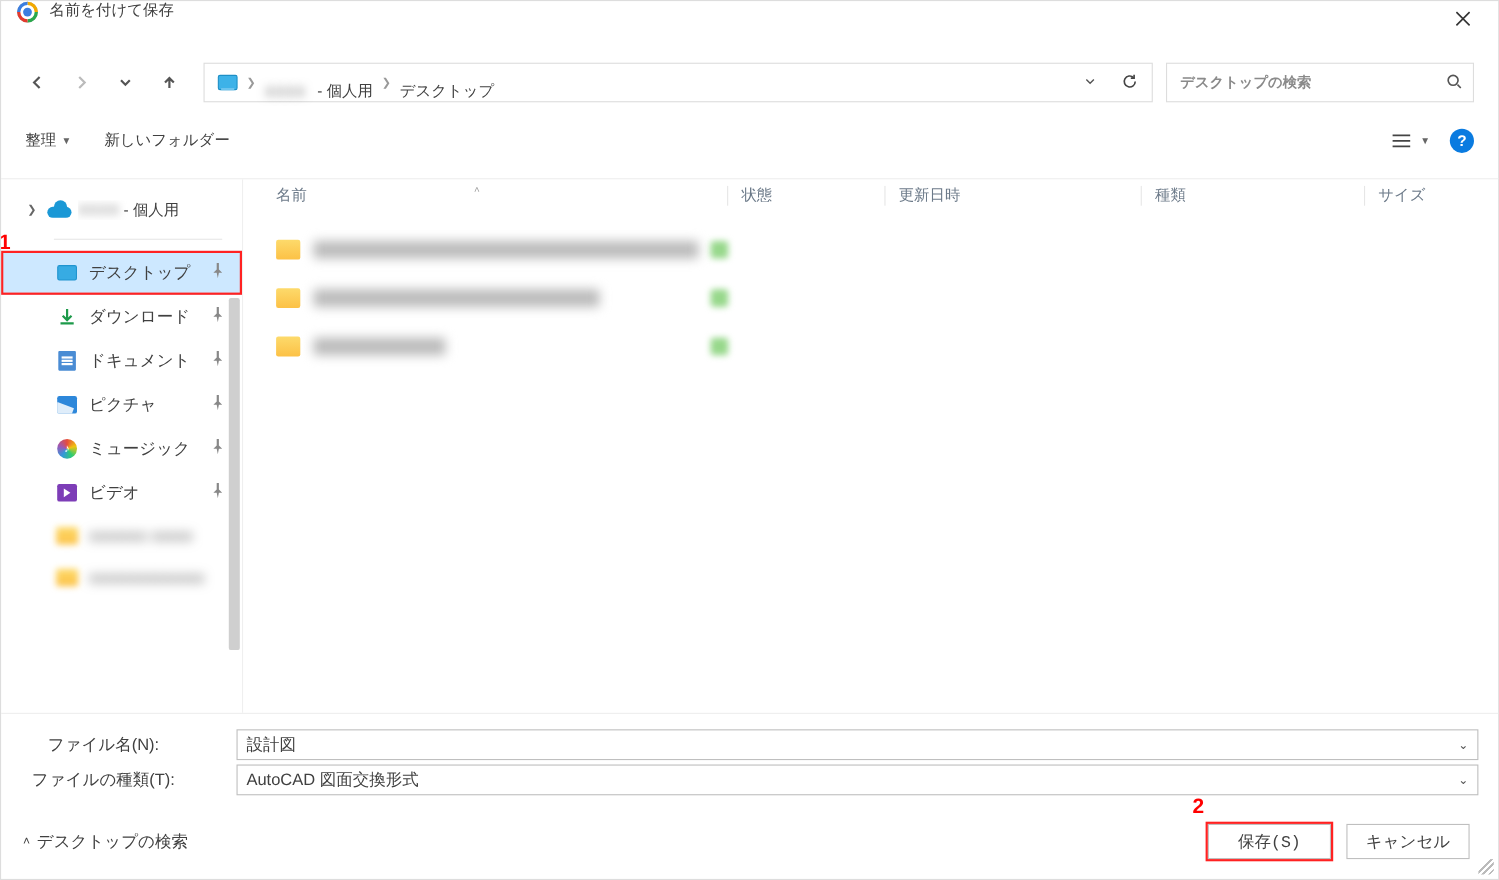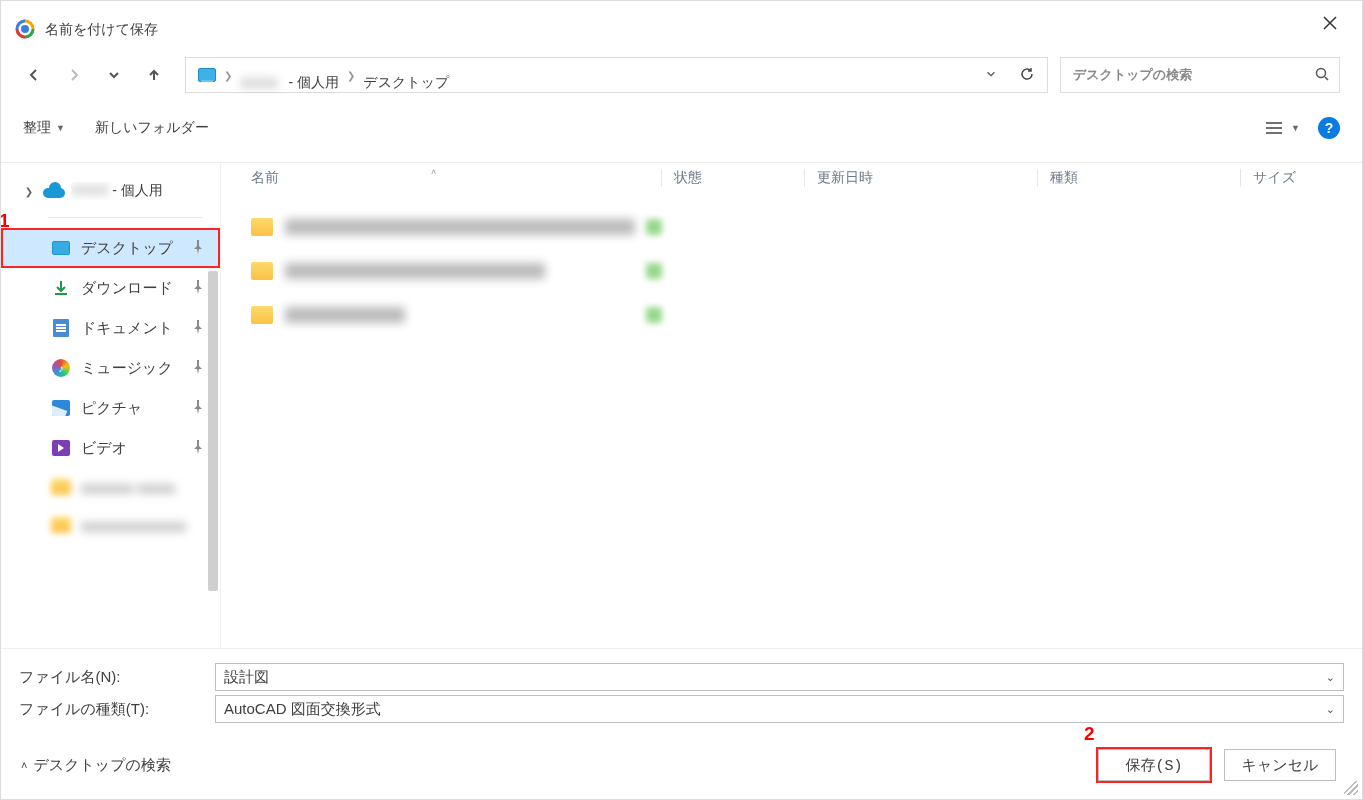--- a/index.html
+++ b/index.html
@@ -13,21 +13,21 @@
   }
   .dialog {
     width: 1363px; height: 800px;
     display: flex; flex-direction: column;
     border: 1px solid #ddd;
     position: relative;
   }
 
   
   .titlebar {
-    display: flex; align-items: flex-end;
+    display: flex; align-items: flex-start;
     height: 38px;
     padding: 0 10px 0 14px;
   }
   .titlebar .app-icon {
     width: 20px; height: 20px;
     border-radius: 50%;
     margin-right: 10px;
     display: inline-block;
     position: relative;
   }
@@ -211,21 +211,21 @@
   .row .rdate { flex:0 0 220px; }
   .row .rtype { flex:0 0 190px; }
   .row .blur-short { height:14px; background:#ccc; border-radius:2px; filter:blur(5px);}
 
   
   .bottom-fields {
     border-top:1px solid #eee;
     padding: 12px 18px 6px 18px;
   }
   .fieldrow { display:flex; align-items:center; height:32px; gap:6px;}
-  .fieldrow .lbl { width:150px; text-align:left; font-size:15px; }
+  .fieldrow .lbl { width:150px; text-align:center; font-size:15px; }
   .fieldrow .input {
     flex:1; height:28px; border:1px solid #bfbfbf;
     display:flex; align-items:center;
     padding: 0 8px; font-size:15px;
     background:#fff;
     margin-left:40px;
   }
   .fieldrow .input.sel { background:#fff; }
   .fieldrow .input .txt { flex:1; }
   .fieldrow .input .chev { color:#555; font-size:11px; }
@@ -410,32 +410,32 @@
             <span class="quick-icon">
               <span class="ic-doc"></span>
             </span>
             <span>ドキュメント</span>
             <span class="pin"><svg width="12" height="14" viewBox="0 0 12 14" fill="#888">
                 <path d="M5 0 H7 V6 L10 9 H7 L6 14 L5 9 H2 L5 6 Z"></path>
               </svg></span>
           </div>
           <div class="quick-item">
             <span class="quick-icon">
+              <span class="ic-pic"></span>
+            </span>
+            <span>ピクチャ</span>
+            <span class="pin"><svg width="12" height="14" viewBox="0 0 12 14" fill="#888">
+                <path d="M5 0 H7 V6 L10 9 H7 L6 14 L5 9 H2 L5 6 Z"></path>
+              </svg></span>
+          </div>
+          <div class="quick-item">
+            <span class="quick-icon">
               <span class="ic-music"></span>
             </span>
             <span>ミュージック</span>
-            <span class="pin"><svg width="12" height="14" viewBox="0 0 12 14" fill="#888">
-                <path d="M5 0 H7 V6 L10 9 H7 L6 14 L5 9 H2 L5 6 Z"></path>
-              </svg></span>
-          </div>
-          <div class="quick-item">
-            <span class="quick-icon">
-              <span class="ic-pic"></span>
-            </span>
-            <span>ピクチャ</span>
             <span class="pin"><svg width="12" height="14" viewBox="0 0 12 14" fill="#888">
                 <path d="M5 0 H7 V6 L10 9 H7 L6 14 L5 9 H2 L5 6 Z"></path>
               </svg></span>
           </div>
           <div class="quick-item">
             <span class="quick-icon">
               <span class="ic-video"></span>
             </span>
             <span>ビデオ</span>
             <span class="pin"><svg width="12" height="14" viewBox="0 0 12 14" fill="#888">

